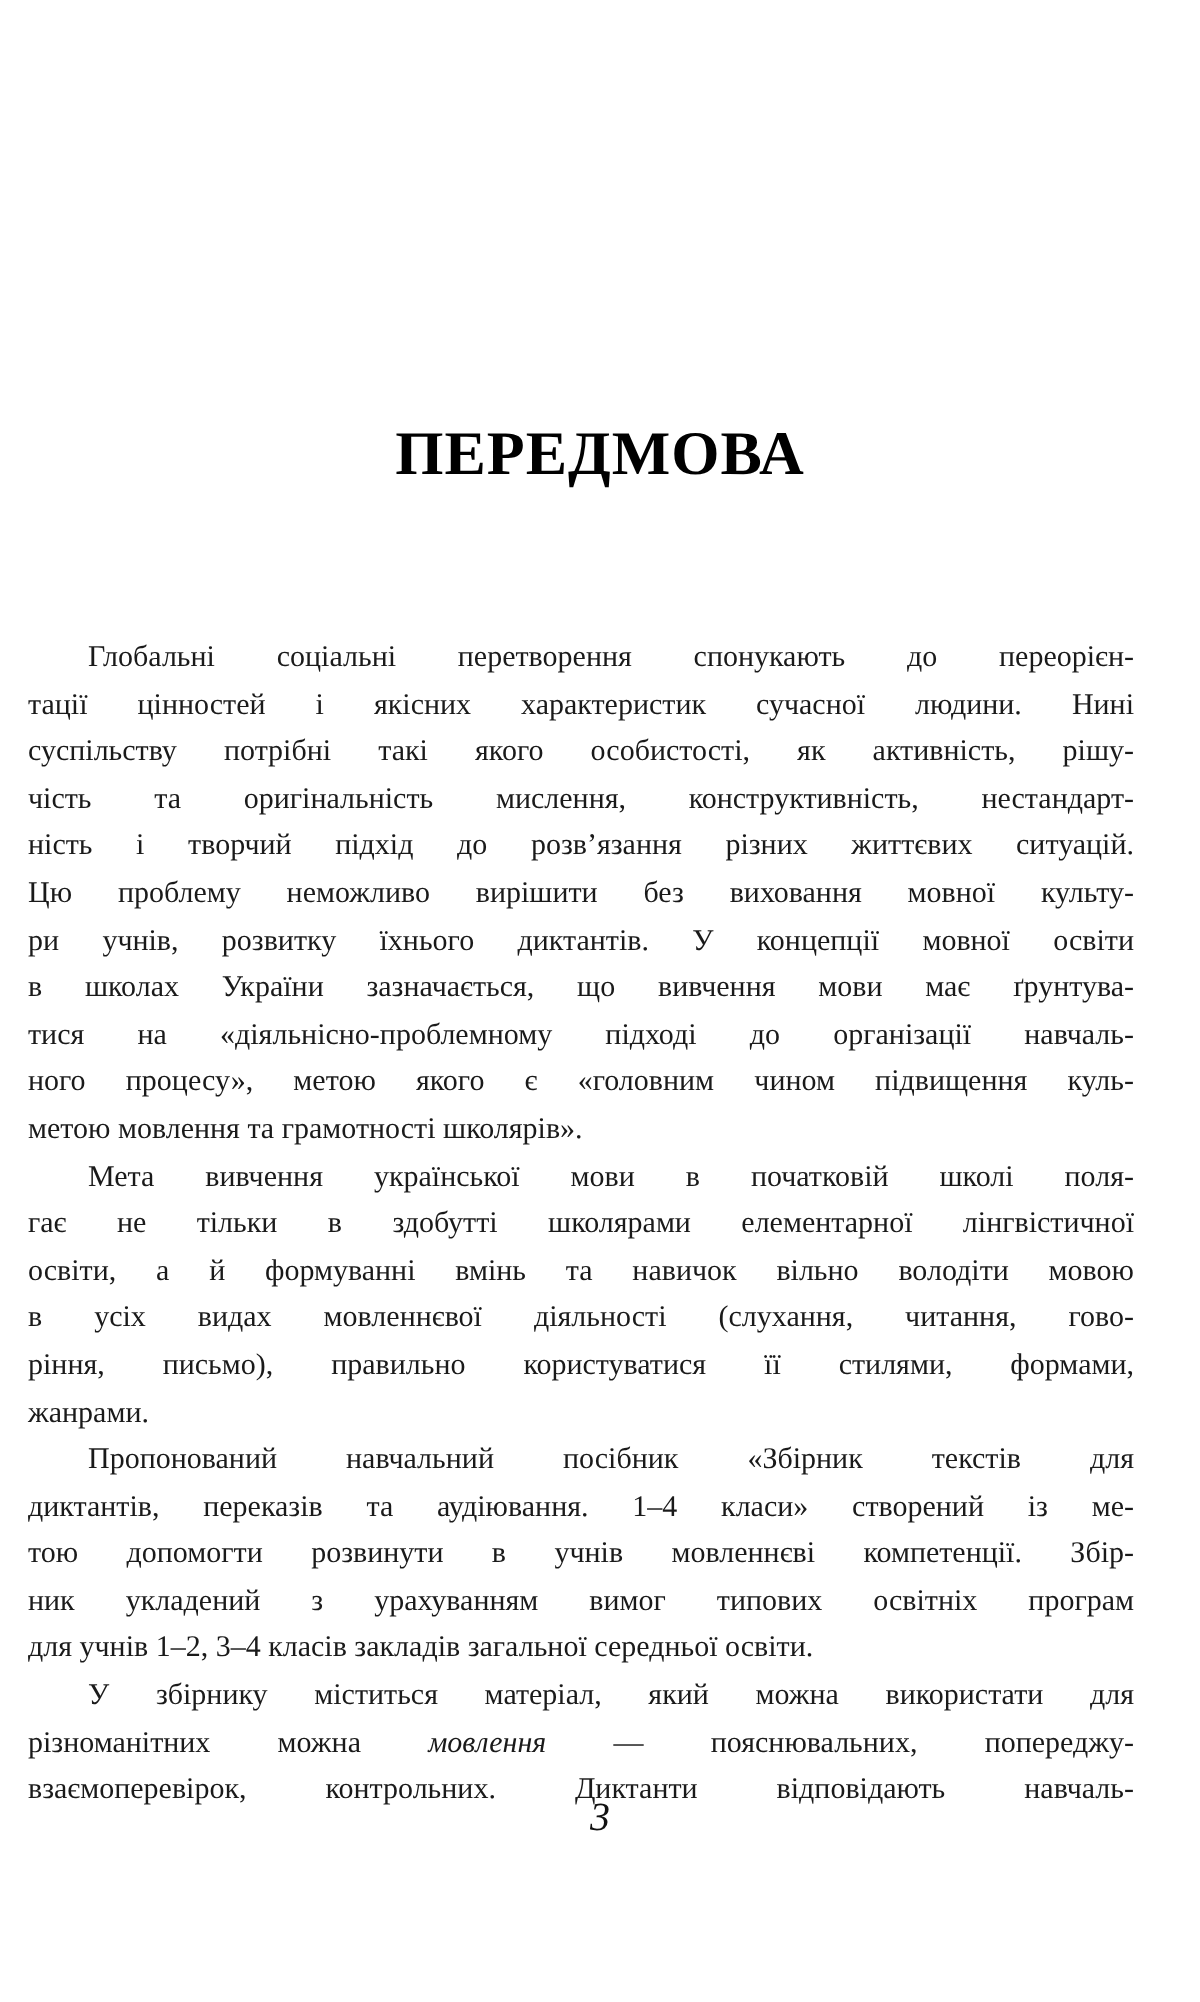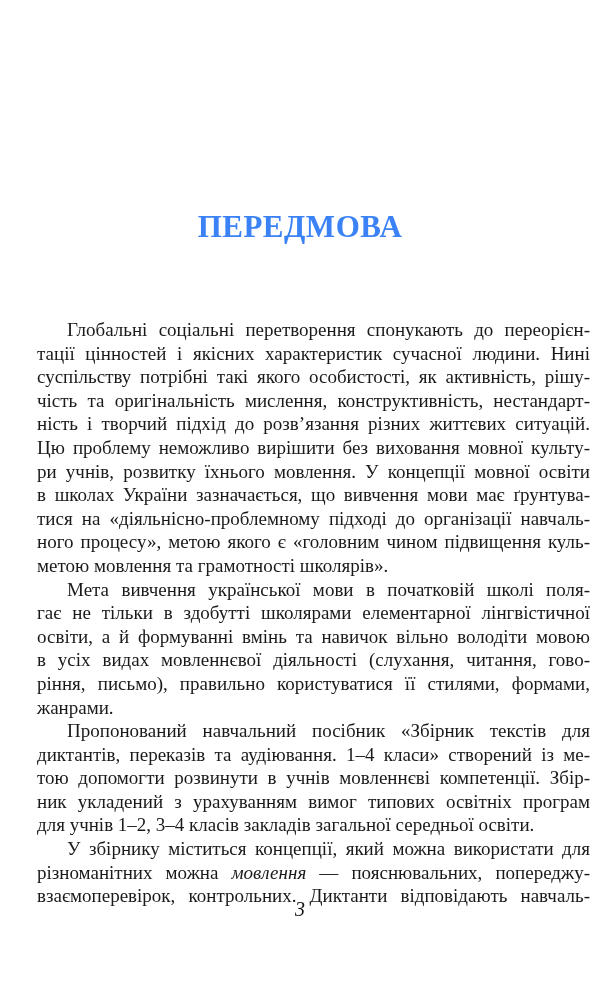--- a/index.html
+++ b/index.html
@@ -4,25 +4,25 @@
 <style>
   html, body { margin: 0; padding: 0; }
   body {
     width: 600px; height: 1001px; background: #ffffff; overflow: hidden;
     position: relative; color: #1a1a1a;
     font-family: "Liberation Serif", "DejaVu Serif", serif;
   }
   .title {
     position: absolute; left: 0; width: 600px; top: 186px;
     text-align: center; font-size: 31px; font-weight: bold; letter-spacing: 0.5px;
-    line-height: 40px; color: #3b82f6;
+    line-height: 40px; color: #000000;
   }
   .body-text {
     position: absolute; left: 14px; width: 553px; top: 318px;
-    font-size: 19px; line-height: 23.6px; margin-left: 23px;
+    font-size: 15px; line-height: 23.6px;
   }
   .line {
     display: block; white-space: nowrap; text-align: justify; text-align-last: justify;
     height: 23.6px; overflow: visible;
   }
   .line.indent { padding-left: 30px; }
   .line.last { text-align-last: left; }
   .page-num {
     position: absolute; left: 0; width: 600px; top: 898px;
     text-align: center; font-size: 20px; font-style: italic; color: #111;
@@ -35,35 +35,35 @@
 <div>
   <h1 class="title">ПЕРЕДМОВА</h1>
 
   <div class="body-text">
     <span class="line indent">Глобальні соціальні перетворення спонукають до переорієн-</span>
     <span class="line">тації цінностей і якісних характеристик сучасної людини. Нині</span>
     <span class="line">суспільству потрібні такі якого особистості, як активність, рішу-</span>
     <span class="line">чість та оригінальність мислення, конструктивність, нестандарт-</span>
     <span class="line">ність і творчий підхід до розв’язання різних життєвих ситуацій.</span>
     <span class="line">Цю проблему неможливо вирішити без виховання мовної культу-</span>
-    <span class="line">ри учнів, розвитку їхнього мовлення. У концепції мовної освіти</span>
+    <span class="line">ри учнів, розвитку їхнього диктантів. У концепції мовної освіти</span>
     <span class="line">в школах України зазначається, що вивчення мови має ґрунтува-</span>
     <span class="line">тися на «діяльнісно-проблемному підході до організації навчаль-</span>
     <span class="line">ного процесу», метою якого є «головним чином підвищення куль-</span>
     <span class="line last">метою мовлення та грамотності школярів».</span>
     <span class="line indent">Мета вивчення української мови в початковій школі поля-</span>
     <span class="line">гає не тільки в здобутті школярами елементарної лінгвістичної</span>
     <span class="line">освіти, а й формуванні вмінь та навичок вільно володіти мовою</span>
     <span class="line">в усіх видах мовленнєвої діяльності (слухання, читання, гово-</span>
     <span class="line">ріння, письмо), правильно користуватися її стилями, формами,</span>
     <span class="line last">жанрами.</span>
     <span class="line indent">Пропонований навчальний посібник «Збірник текстів для</span>
     <span class="line">диктантів, переказів та аудіювання. 1–4 класи» створений із ме-</span>
     <span class="line">тою допомогти розвинути в учнів мовленнєві компетенції. Збір-</span>
     <span class="line">ник укладений з урахуванням вимог типових освітніх програм</span>
     <span class="line last">для учнів 1–2, 3–4 класів закладів загальної середньої освіти.</span>
-    <span class="line indent">У збірнику міститься концепції, який можна використати для</span>
+    <span class="line indent">У збірнику міститься матеріал, який можна використати для</span>
     <span class="line"><span>різноманітних можна </span><em class="it">мовлення</em><span> — пояснювальних, попереджу-</span></span>
     <span class="line">взаємоперевірок, контрольних. Диктанти відповідають навчаль-</span>
   </div>
 
   <div class="page-num">3</div>
 </div>
 
 </body></html>

